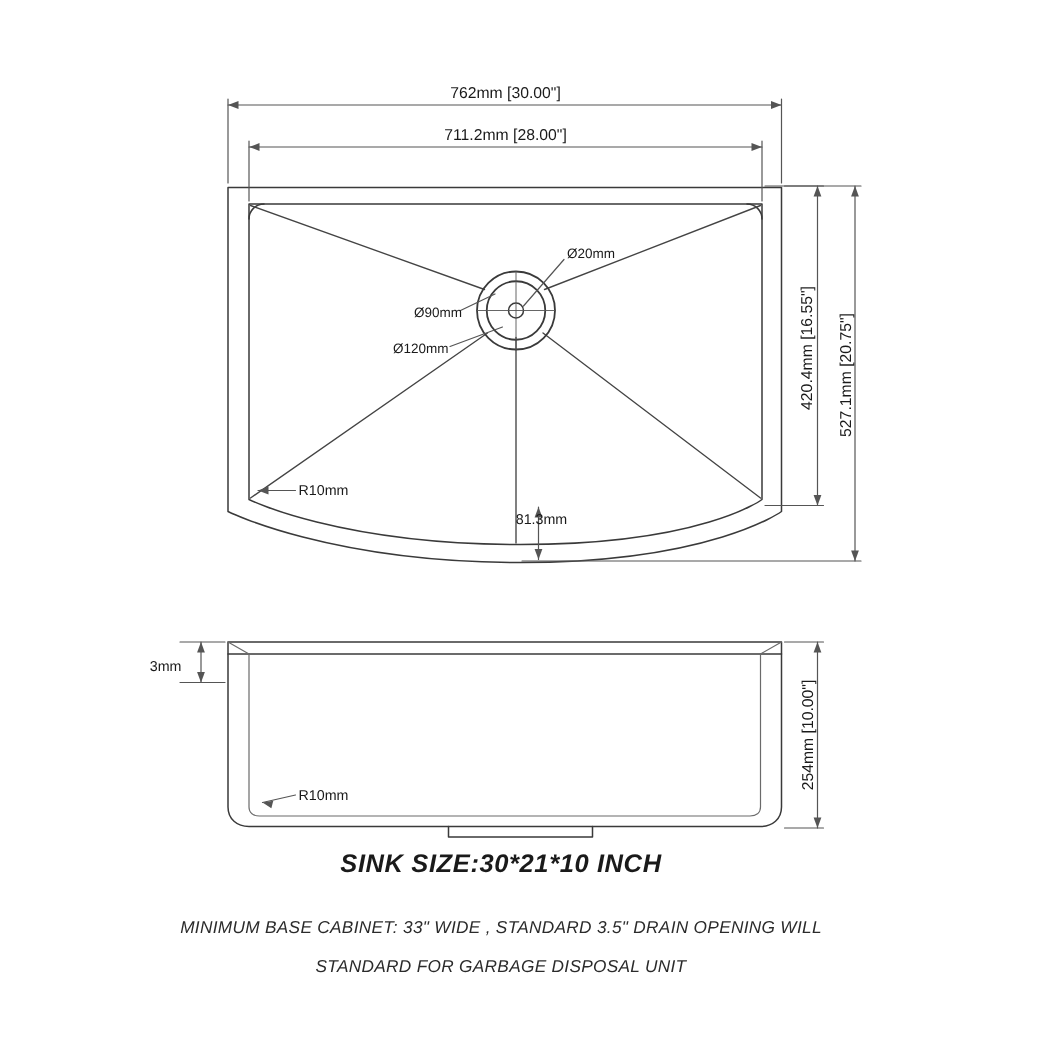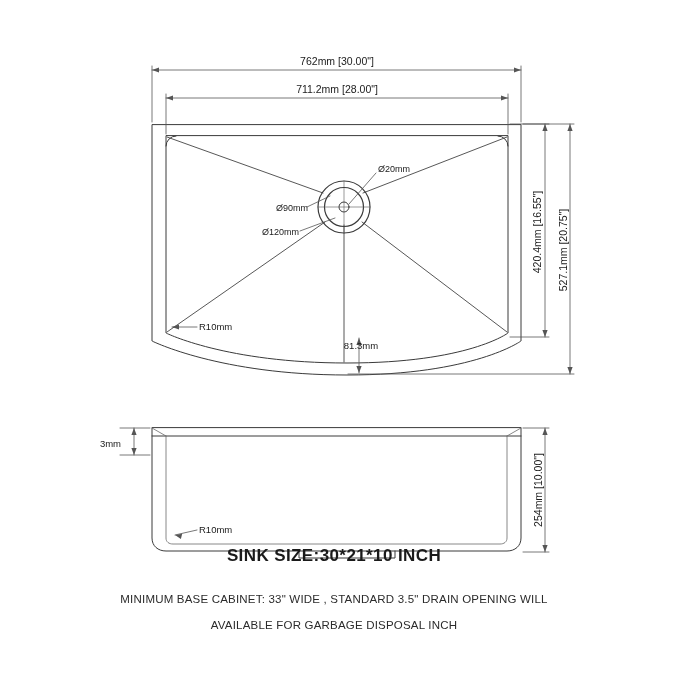--- a/index.html
+++ b/index.html
@@ -25,23 +25,24 @@
   svg#drawing {
     position: absolute;
     left: 0;
     top: 0;
     width: 700px;
     height: 700px;
   }
   .captions {
     position: absolute;
     left: 0;
-    top: 546px;
+    top: 566px;
     width: 668px;
     text-align: center;
+    font-style: italic;
   }
   .cap-title {
     font-size: 17px;
     font-weight: bold;
     letter-spacing: 0.4px;
     color: #1a1a1a;
     margin-bottom: 20px;
   }
   .cap-line {
     font-size: 11.5px;
@@ -204,16 +205,16 @@
       <text x="262" y="235" font-size="9">Ø120mm</text>
       <text x="378" y="172" font-size="9">Ø20mm</text>
 
       <text x="121" y="447" font-size="9.5" text-anchor="end">3mm</text>
     </g>
   </svg>
 
   <div class="captions">
     <div class="cap-title">SINK SIZE:30*21*10 INCH</div>
     <div class="cap-line">MINIMUM BASE CABINET: 33" WIDE , STANDARD 3.5" DRAIN OPENING WILL</div>
-    <div class="cap-line">AVAILABLE FOR GARBAGE DISPOSAL INCH</div>
+    <div class="cap-line">STANDARD FOR GARBAGE DISPOSAL UNIT</div>
   </div>
 
 </div>
 
 </body></html>

